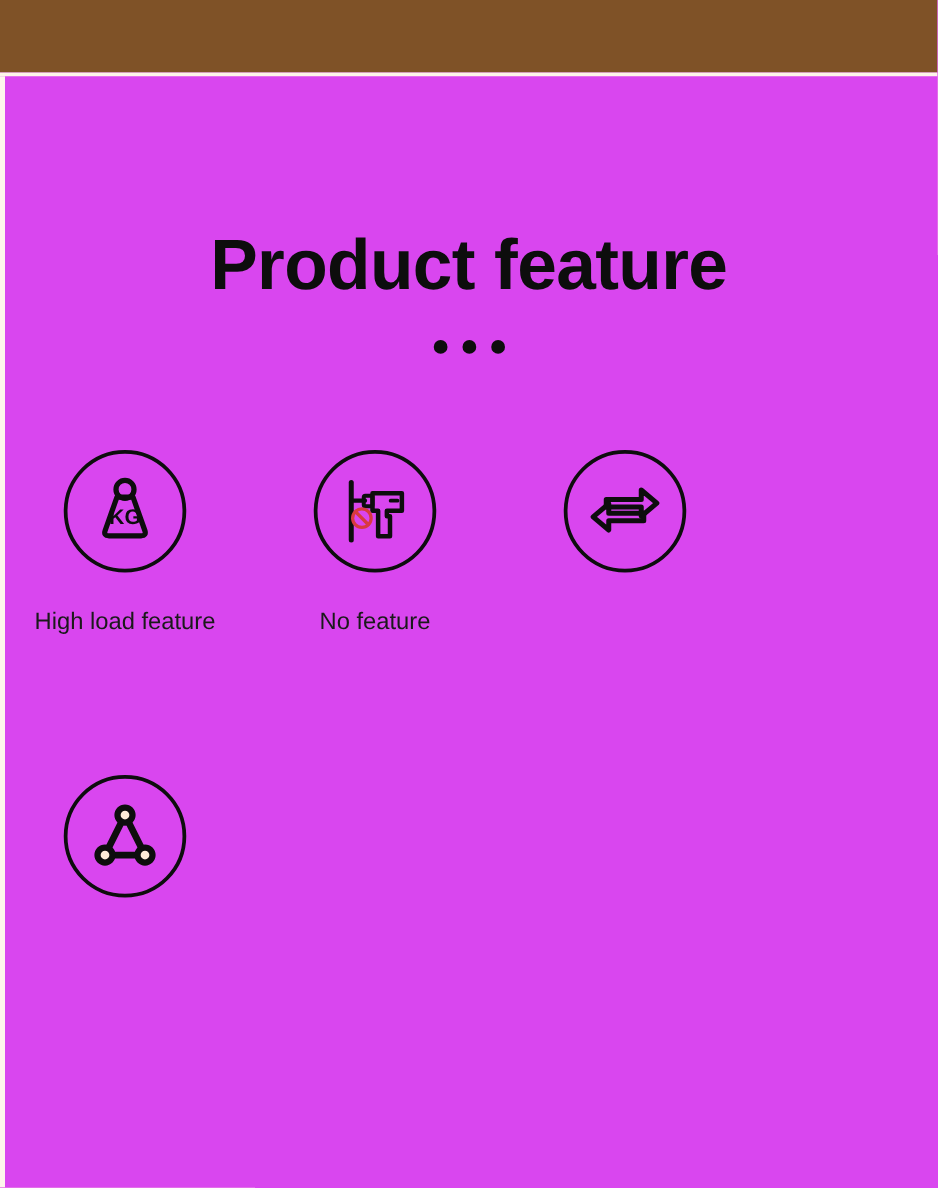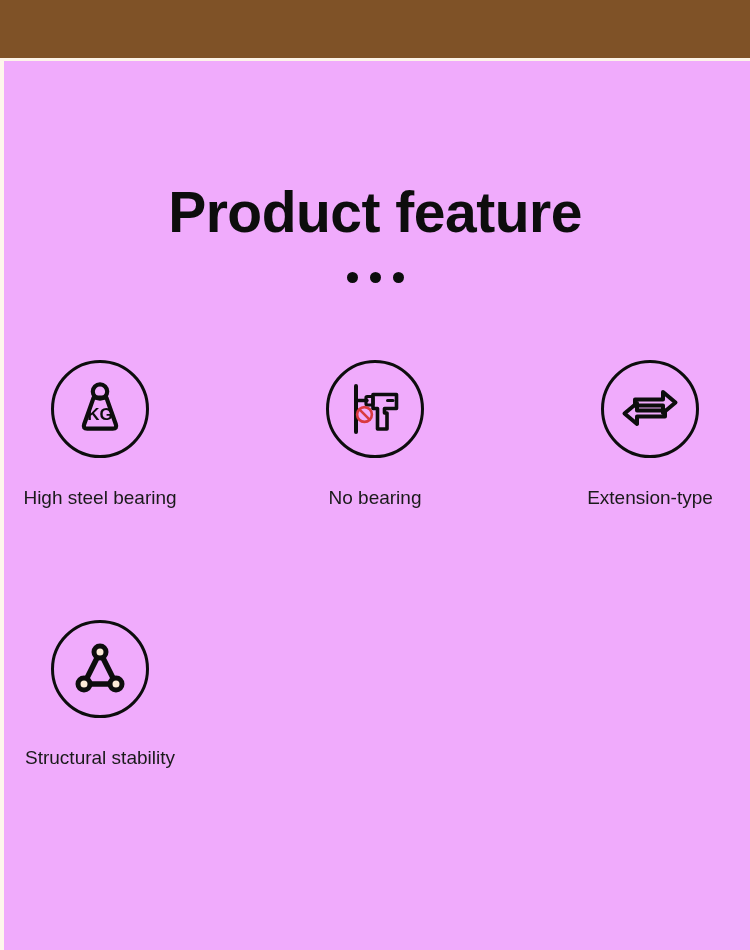--- a/index.html
+++ b/index.html
@@ -12,21 +12,21 @@
     height: 950px;
     background: #FDEBD7;
     font-family: "Liberation Sans", sans-serif;
     overflow: hidden;
     position: relative;
   }
   #page {
     position: relative;
     width: 750px;
     height: 950px;
-    background: #f0abfc;
+    background: #d946ef;
     overflow: hidden;
   }
   
   .top-bar {
     position: absolute;
     left: 0;
     top: 0;
     width: 750px;
     height: 58px;
     background: #7F5227;
@@ -79,21 +79,21 @@
   }
 
   .grid {
     position: absolute;
     left: 0;
     top: 360px;
     width: 750px;
   }
   .row {
     display: flex;
-    justify-content: space-between;
+    justify-content: flex-start;
   }
   .row-2 { margin-top: 110px; }
   .cell {
     width: 200px;
     display: flex;
     flex-direction: column;
     align-items: center;
   }
   .circle {
     width: 98px;
@@ -139,21 +139,21 @@
       <div class="cell">
         <div class="circle">
           <span>
             <svg width="62" height="62" viewBox="0 0 62 62" fill="none" stroke="#0D0D0D" stroke-width="4.2" stroke-linejoin="round" stroke-linecap="round">
               <circle cx="31" cy="13.5" r="7.2"></circle>
               <path d="M24.6 19.6 L15.2 46.2 Q13.6 50.6 18.2 50.6 L43.8 50.6 Q48.4 50.6 46.8 46.2 L37.4 19.6 Z"></path>
               <text x="31" y="41.5" font-family="'Liberation Sans', sans-serif" font-size="17" font-weight="bold" fill="#0D0D0D" stroke="none" text-anchor="middle">KG</text>
             </svg>
           </span>
         </div>
-        <div class="caption">High steel bearing</div>
+        <div class="caption">High load feature</div>
       </div>
 
       <div class="cell">
         <div class="circle">
           <span>
             <svg width="64" height="64" viewBox="0 0 64 64" fill="none">
 
               <path d="M13 9 L13 55" stroke="#0D0D0D" stroke-width="4" stroke-linecap="round"></path>
 
               <path d="M13 23.5 L24 23.5" stroke="#0D0D0D" stroke-width="3.4" stroke-linecap="round"></path>
@@ -162,53 +162,51 @@
 
               <path d="M30 17.5 L53.5 17.5 L53.5 31.5 L41.5 31.5 L41.5 36 L44 36 L44 52 L34.5 52 L34.5 31.5 L30 31.5 Z" stroke="#0D0D0D" stroke-width="3.6" stroke-linejoin="round" stroke-linecap="round"></path>
 
               <path d="M44.5 23.5 L50 23.5" stroke="#0D0D0D" stroke-width="3" stroke-linecap="round"></path>
 
               <circle cx="21.5" cy="37.5" r="7.4" stroke="#D93A3F" stroke-width="2.6"></circle>
               <path d="M16.4 32.4 L26.6 42.6" stroke="#D93A3F" stroke-width="2.6" stroke-linecap="round"></path>
             </svg>
           </span>
         </div>
-        <div class="caption">No bearing</div>
+        <div class="caption">No feature</div>
       </div>
 
       <div class="cell">
         <div class="circle">
           <span>
             <svg width="64" height="64" viewBox="0 0 64 64" fill="none" stroke="#0D0D0D" stroke-width="4" stroke-linejoin="round" stroke-linecap="round">
 
               <path d="M17 26.5 L45 26.5 L45 19 L57.5 29.5 L45 40 L45 32.5 L17 32.5 Z" transform="translate(0,-4)"></path>
 
               <path d="M47 37.5 L19 37.5 L19 30 L6.5 40.5 L19 51 L19 43.5 L47 43.5 Z" transform="translate(0,-4)"></path>
             </svg>
           </span>
         </div>
-        <div class="caption">Extension-type</div>
       </div>
 
     </div>
 
     <div class="row row-2">
 
       <div class="cell">
         <div class="circle">
           <span>
             <svg width="60" height="60" viewBox="0 0 60 60" fill="none">
               <path d="M30 13 L14 45 L46 45 Z" stroke="#0D0D0D" stroke-width="5.4" stroke-linejoin="round"></path>
               <circle cx="30" cy="13" r="6" fill="#FDEBD7" stroke="#0D0D0D" stroke-width="5"></circle>
               <circle cx="14" cy="45" r="6" fill="#FDEBD7" stroke="#0D0D0D" stroke-width="5"></circle>
               <circle cx="46" cy="45" r="6" fill="#FDEBD7" stroke="#0D0D0D" stroke-width="5"></circle>
             </svg>
           </span>
         </div>
-        <div class="caption">Structural stability</div>
       </div>
 
 
 
     </div>
 
   </div>
 </div>
 
 </body></html>

